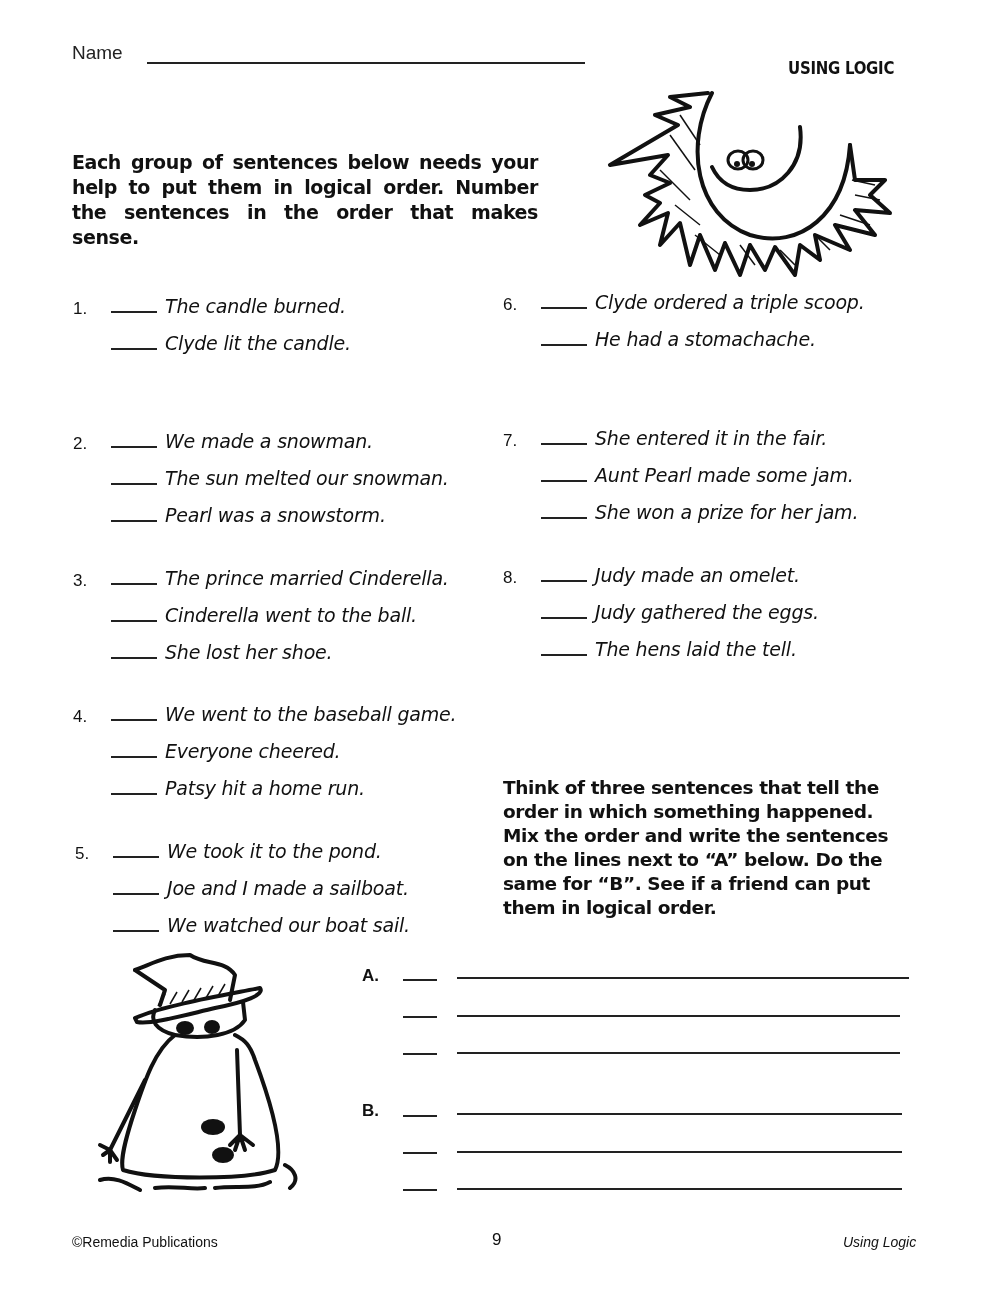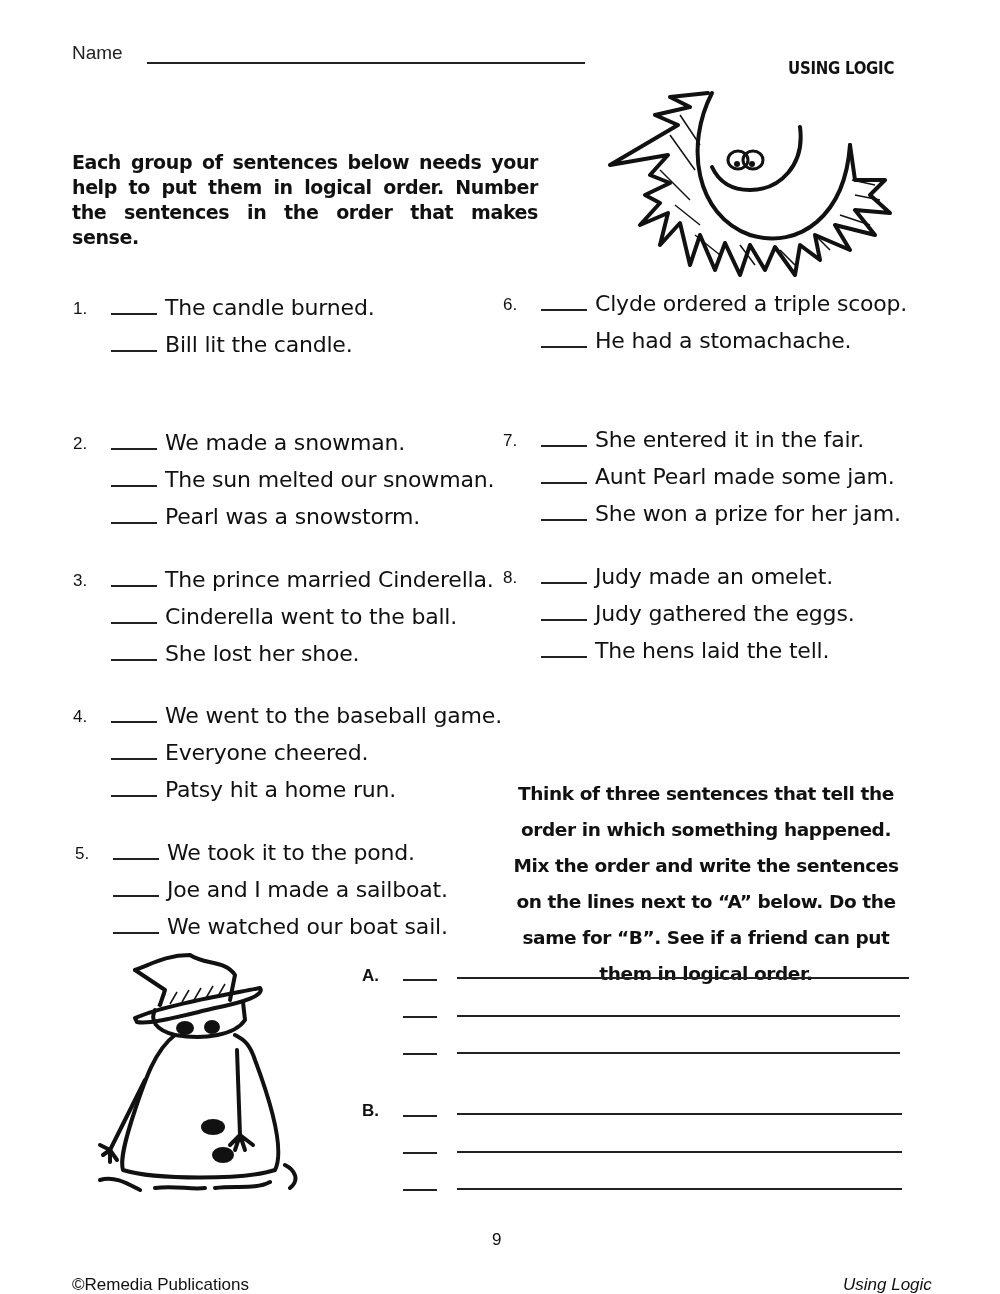--- a/index.html
+++ b/index.html
@@ -7,26 +7,26 @@
          font-family: "DejaVu Sans", sans-serif; color: #111; }
   .abs { position: absolute; }
   .name-label { left: 72px; top: 42px; font-family: "Liberation Sans", sans-serif; font-size: 19px; color: #222; }
   .name-line { left: 147px; top: 62px; width: 438px; border-bottom: 2px solid #222; }
   .header-title { left: 788px; top: 58px; font-family: "DejaVu Sans", sans-serif; font-weight: bold; font-size: 17px; letter-spacing: -0.3px; transform: scaleX(0.88); transform-origin: left; }
   .intro { left: 72px; top: 150px; width: 466px; font-weight: bold; font-size: 19px; line-height: 25px; text-align: justify; letter-spacing: -0.4px; }
   .group { position: absolute; }
   .group .num { position: absolute; left: 0; font-size: 17px; font-family: "Liberation Sans", sans-serif; }
   .row { position: absolute; left: 38px; height: 30px; display: flex; align-items: baseline; white-space: nowrap; }
   .blank { display: inline-block; width: 46px; border-bottom: 2px solid #222; margin-right: 8px; height: 14px; }
-  .sent { font-size: 22px; letter-spacing: -0.2px; }
-  .task { left: 503px; top: 776px; width: 406px; font-weight: bold; font-size: 18.5px; line-height: 36px; letter-spacing: -0.4px; text-align: center; }
+  .sent { font-size: 19px; letter-spacing: -0.2px; font-style: italic; }
+  .task { left: 503px; top: 776px; width: 406px; font-weight: bold; font-size: 18.5px; line-height: 24px; letter-spacing: -0.4px; }
   .ans-label { font-family: "Liberation Sans", sans-serif; font-weight: bold; font-size: 17px; }
   .short-line { border-bottom: 2px solid #222; width: 34px; }
   .long-line { border-bottom: 2px solid #222; }
-  .footer { top: 1275px; font-family: "Liberation Sans", sans-serif; font-size: 17px; }
+  .footer { top: 1234px; font-family: "Liberation Sans", sans-serif; font-size: 14px; }
 </style>
 </head>
 <body>
 
 <div class="abs name-label">Name</div>
 <div class="abs name-line"></div>
 <div class="abs header-title">USING LOGIC</div>
 
 <svg class="abs" style="left:600px;top:85px" width="330" height="195" viewBox="0 0 330 195">
   <g fill="none" stroke="#111" stroke-width="4" stroke-linecap="round" stroke-linejoin="round">
@@ -56,21 +56,21 @@
 <div class="abs intro">Each group of sentences below needs your help to put them in logical order. Number the sentences in the order that makes sense.</div>
 
 <div class="group" style="left:73px;top:295px;width:420px;height:110px">
   <span class="num" style="top:4px">1.</span>
   <div class="row" style="top:0">
       <span class="blank"></span>
       <span class="sent">The candle burned.</span>
     </div>
   <div class="row" style="top:37px">
       <span class="blank"></span>
-      <span class="sent">Bill lit the candle.</span>
+      <span class="sent">Clyde lit the candle.</span>
     </div>
 </div>
 
 <div class="group" style="left:73px;top:430px;width:420px;height:110px">
   <span class="num" style="top:4px">2.</span>
   <div class="row" style="top:0">
       <span class="blank"></span>
       <span class="sent">We made a snowman.</span>
     </div>
   <div class="row" style="top:37px">

